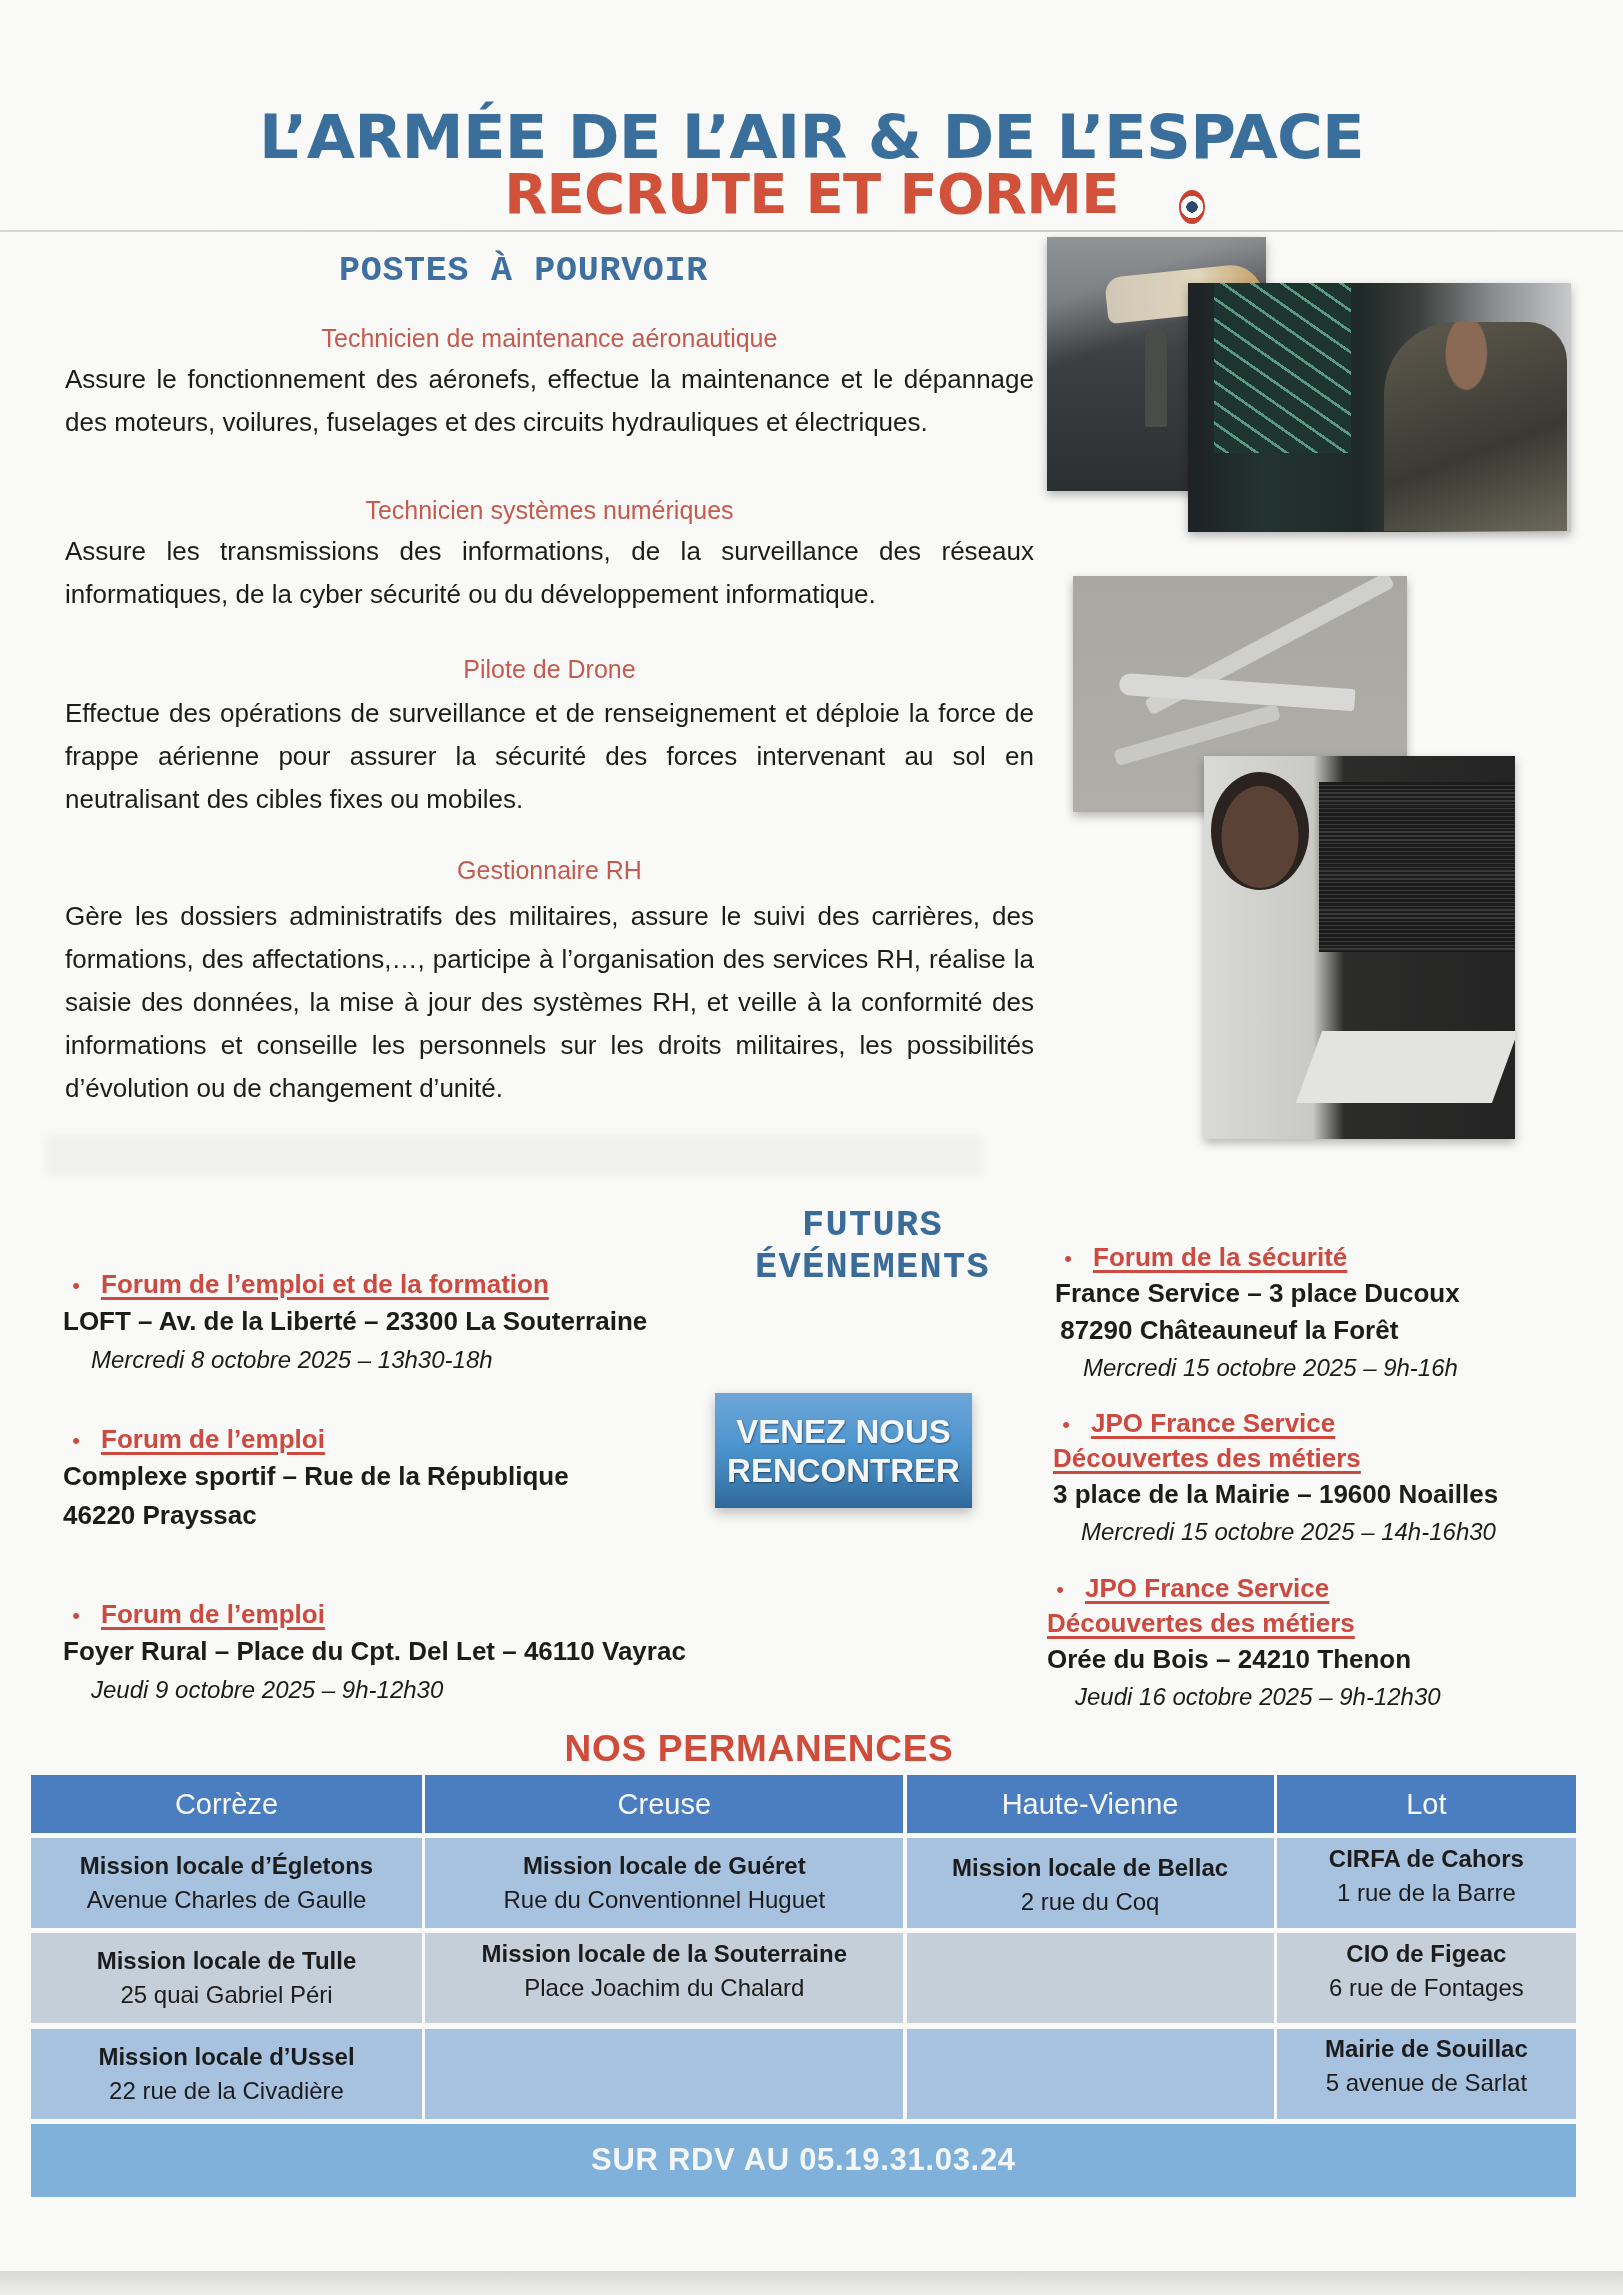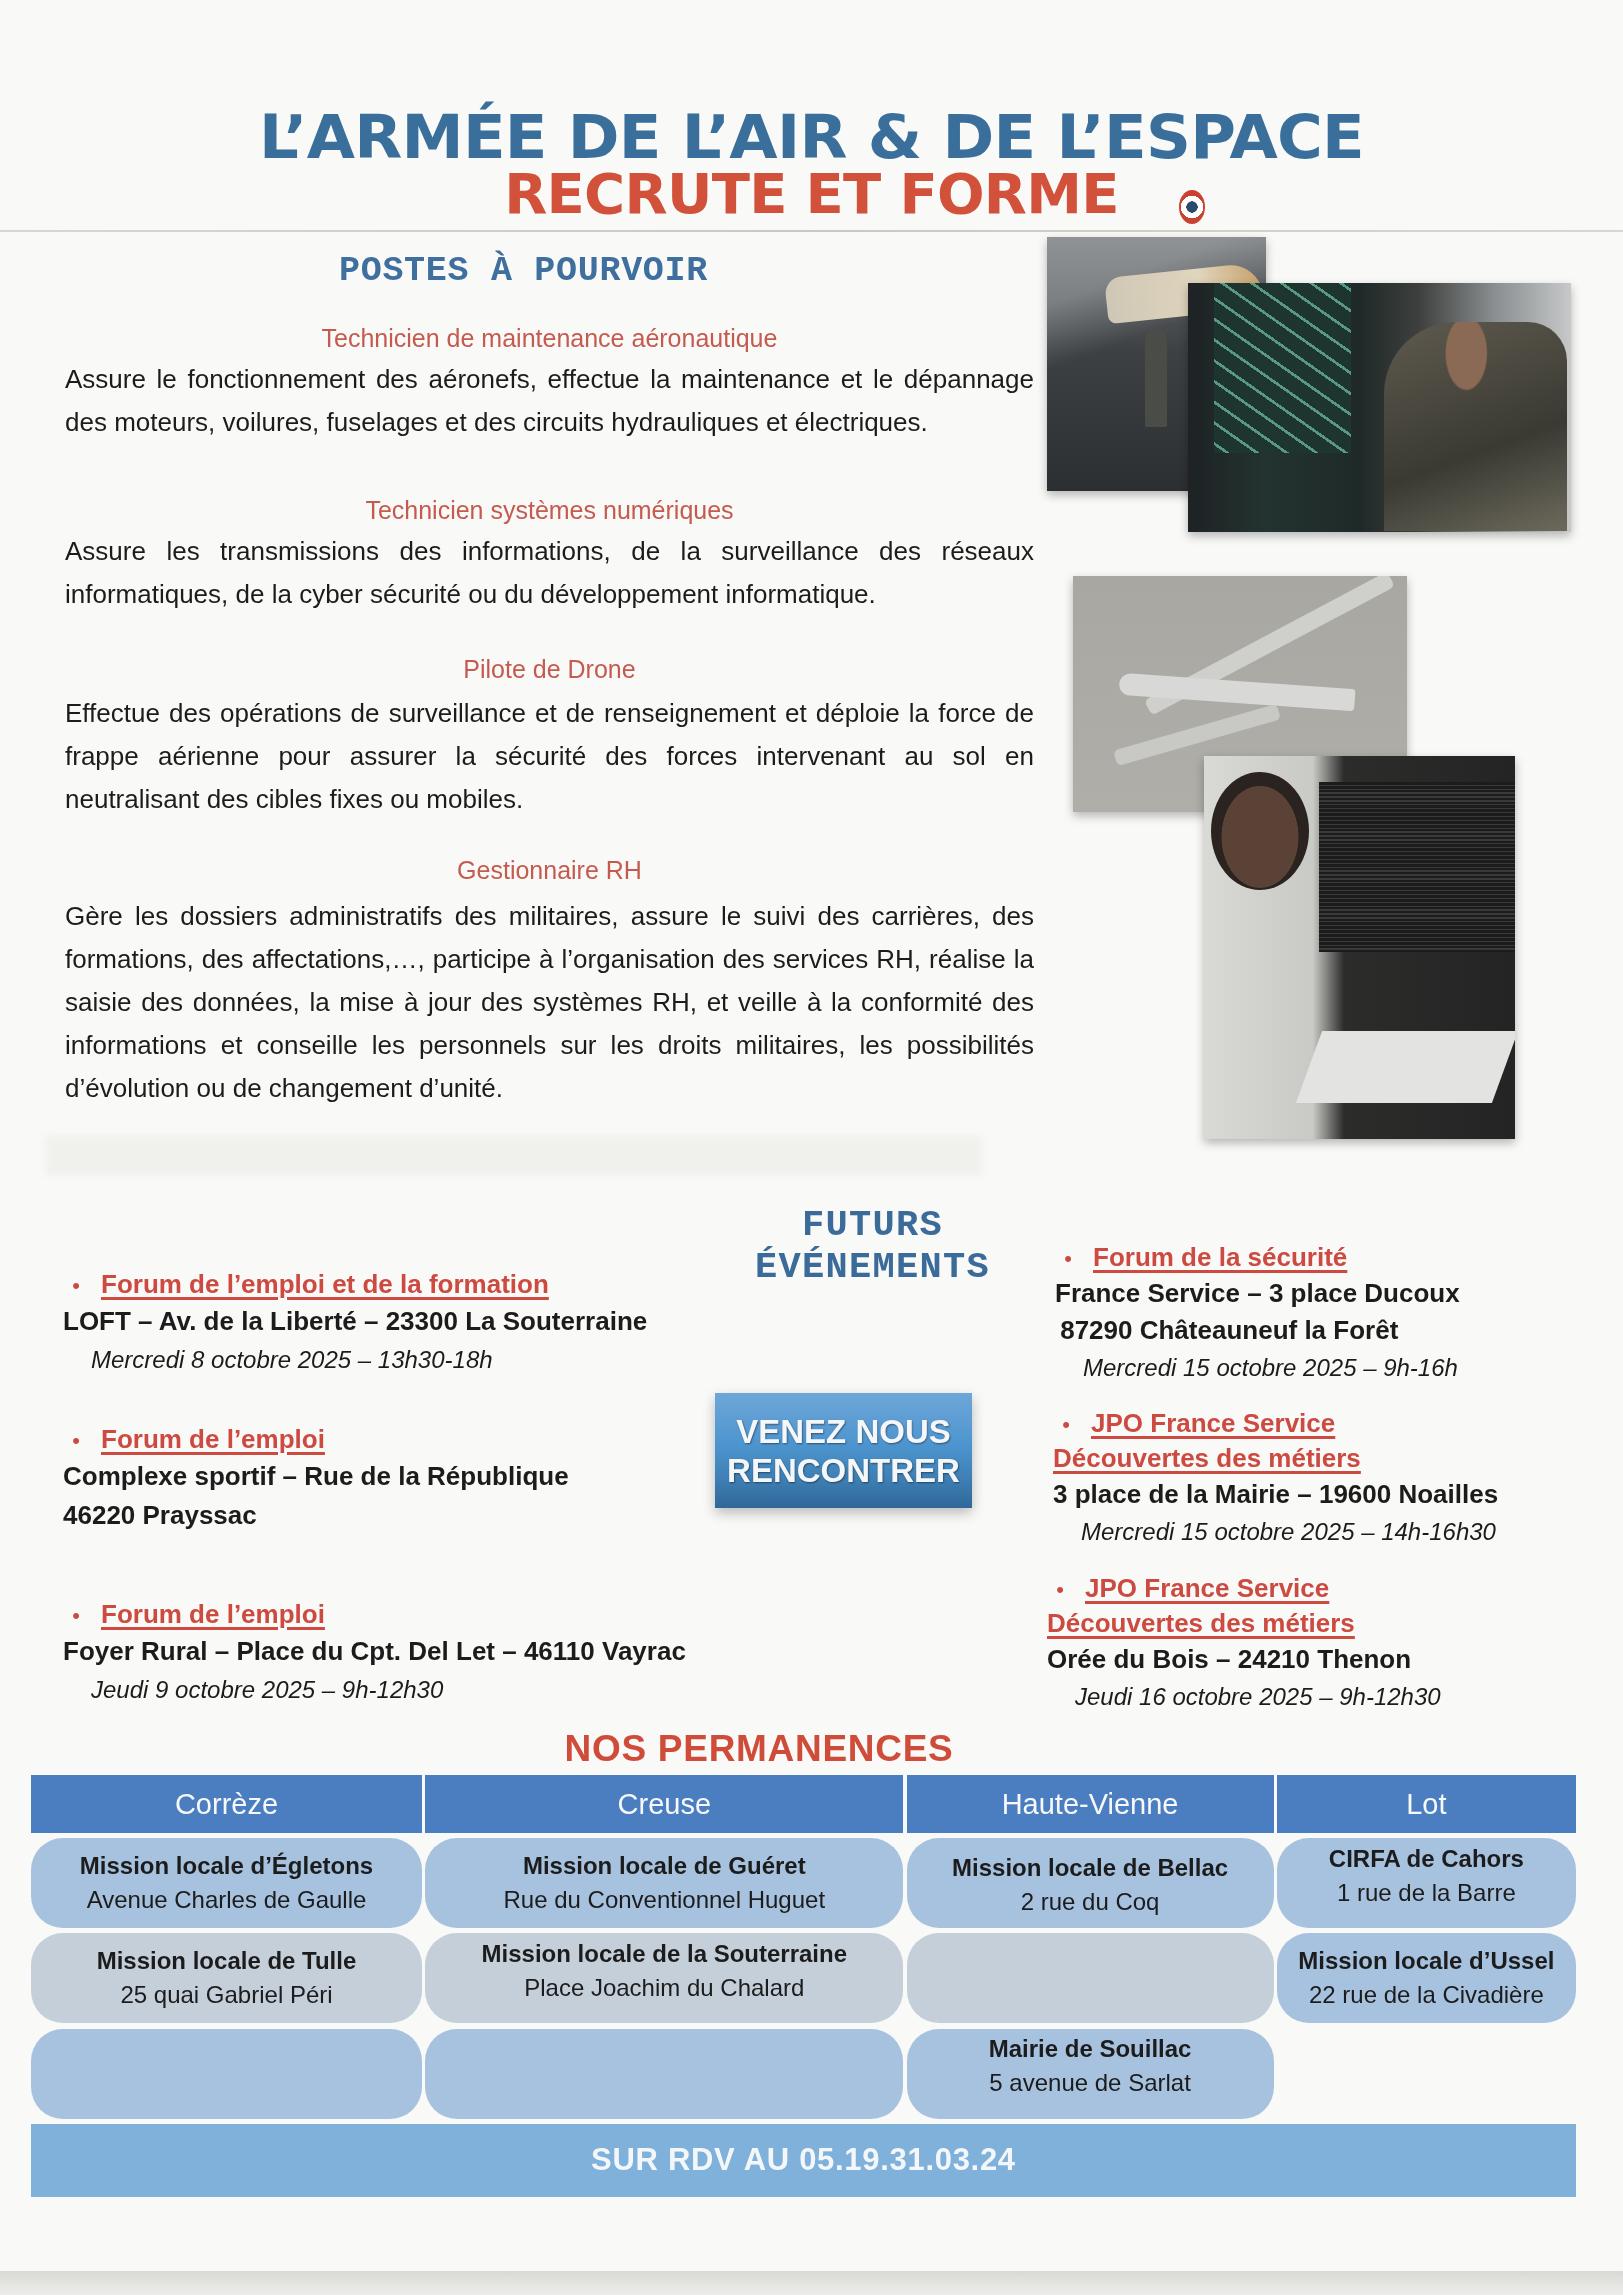--- a/index.html
+++ b/index.html
@@ -150,21 +150,21 @@
     grid-template-columns: 391px 478px 367px 299px;
     grid-template-rows: 58px 90px 90px 90px 73px;
     column-gap: 3.3px; row-gap: 5.2px;
   }
   .th {
     background: #4a7ec0; color: #f7f8fa; font-size: 29px;
     display: flex; align-items: center; justify-content: center;
   }
   .td {
     display: flex; flex-direction: column; align-items: center; justify-content: center;
-    text-align: center; font-size: 24px; line-height: 34px; color: #1c1c1c; border-radius: 32px;
+    text-align: center; font-size: 24px; line-height: 34px; color: #1c1c1c;
   }
   .td.alt-a { background: #a7c2df; }
   .td.alt-b { background: #c4cfda; }
   .td .org { font-weight: bold; }
   .footer-bar {
     grid-column: 1 / span 4;
     background: #7fb1db; color: #f4f7fa; font-weight: bold; font-size: 31px;
     display: flex; align-items: center; justify-content: center; letter-spacing: 0.7px;
   }
   .page-edge {
@@ -310,20 +310,24 @@
 
   <div class="td alt-b">
     <span class="org">Mission locale de Tulle</span>
     <span>25 quai Gabriel Péri</span>
   </div>
   <div class="td alt-b" style="justify-content:flex-start; padding-top:3.9px">
     <span class="org">Mission locale de la Souterraine</span>
     <span>Place Joachim du Chalard</span>
   </div>
   <div class="td alt-b"></div>
+  <div class="td alt-b" style="justify-content:flex-start; padding-top:3.9px">
+    <span class="org">CIO de Figeac</span>
+    <span>6 rue de Fontages</span>
+  </div>
 
   <div class="td alt-a">
     <span class="org">Mission locale d’Ussel</span>
     <span>22 rue de la Civadière</span>
   </div>
   <div class="td alt-a"></div>
   <div class="td alt-a"></div>
   <div class="td alt-a" style="justify-content:flex-start; padding-top:3.9px">
     <span class="org">Mairie de Souillac</span>
     <span>5 avenue de Sarlat</span>

